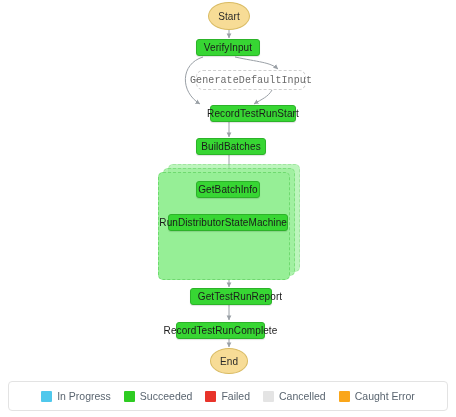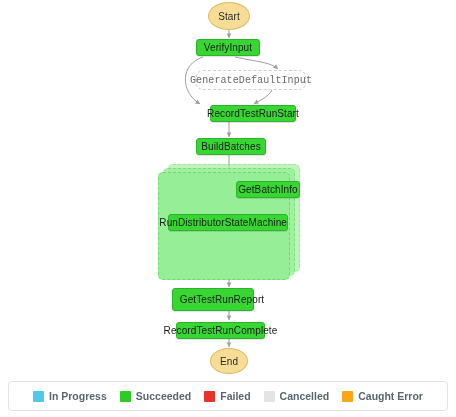--- a/index.html
+++ b/index.html
@@ -66,21 +66,21 @@
     background: #ffffff;
     border: 1px solid #e3e3e3;
     border-radius: 4px;
     display: flex; align-items: center; justify-content: center;
     gap: 13px;
   }
   .legend-item { display: flex; align-items: center; gap: 5px; }
   .swatch { width: 11px; height: 11px; border-radius: 1px; flex: 0 0 auto; }
   .legend-label {
     font-size: 10.5px;
-    font-weight: bold;
+    font-weight: normal;
     color: #5a6570;
     white-space: nowrap;
     text-align: center;
   }
 </style>
 </head>
 <body>
 
 <div id="app">
 
@@ -137,30 +137,30 @@
     </div>
 
     <div class="node task" style="left:186px; top:105px; width:86px; height:17px;margin-left:24px;">
       <span>RecordTestRunStart</span>
     </div>
 
     <div class="node task" style="left:196px; top:138px; width:70px; height:17px;">
       <span>BuildBatches</span>
     </div>
 
-    <div class="node task" style="left:196px; top:181px; width:64px; height:17px;margin-left:40px;">
+    <div class="node task" style="left:196px; top:181px; width:64px; height:17px;">
       <span>GetBatchInfo</span>
     </div>
 
     <div class="node task" style="left:168px; top:214px; width:120px; height:17px;justify-content:flex-end;">
       <span>RunDistributorStateMachine</span>
     </div>
 
 
-    <div class="node task" style="left:172px; top:288px; width:82px; height:23px;padding-left:18px;">
+    <div class="node task" style="left:190px; top:288px; width:82px; height:17px;padding-left:18px;">
       <span>GetTestRunReport</span>
     </div>
 
     <div class="node task" style="left:176px; top:322px; width:89px; height:17px;">
       <span>RecordTestRunComplete</span>
     </div>
 
     <div class="node terminal" style="left:210px; top:348px; width:38px; height:26px;">
       <span>End</span>
     </div>

